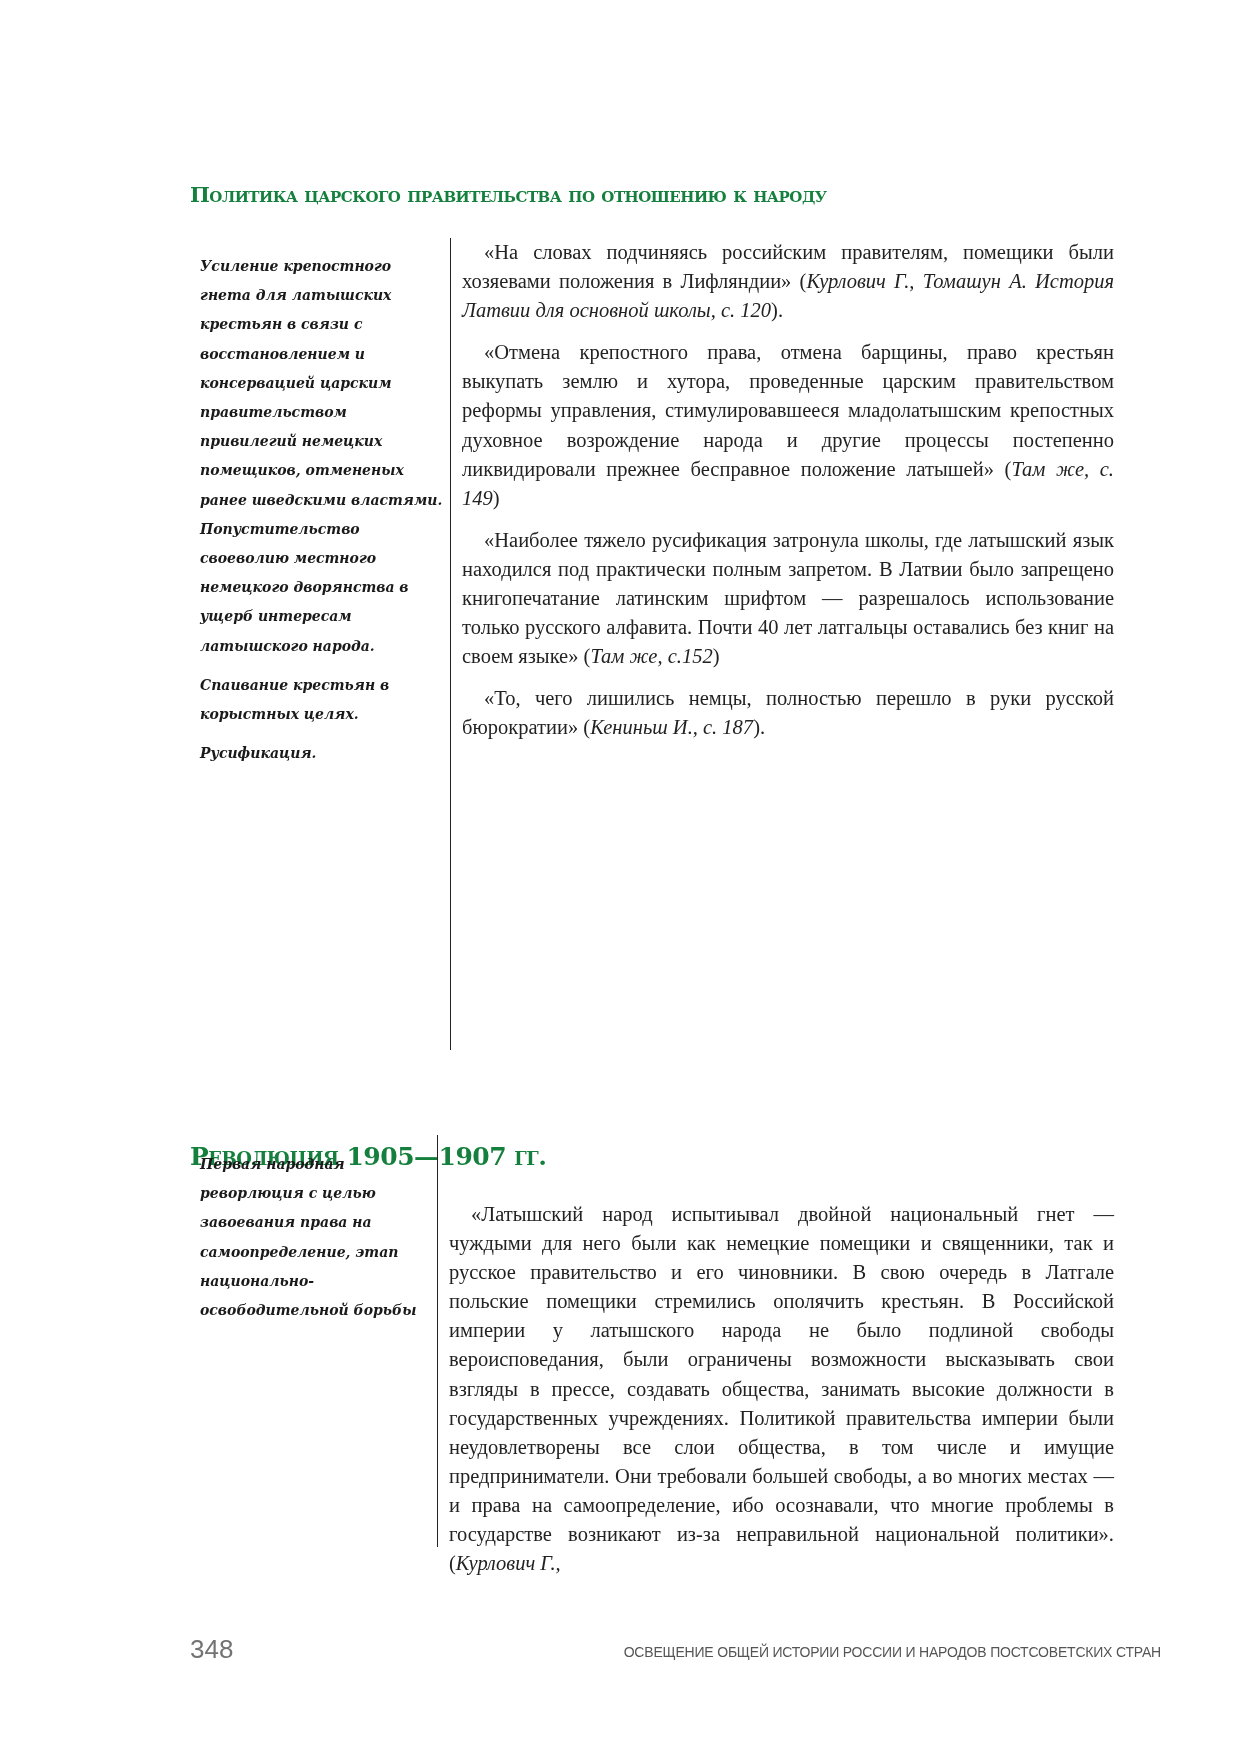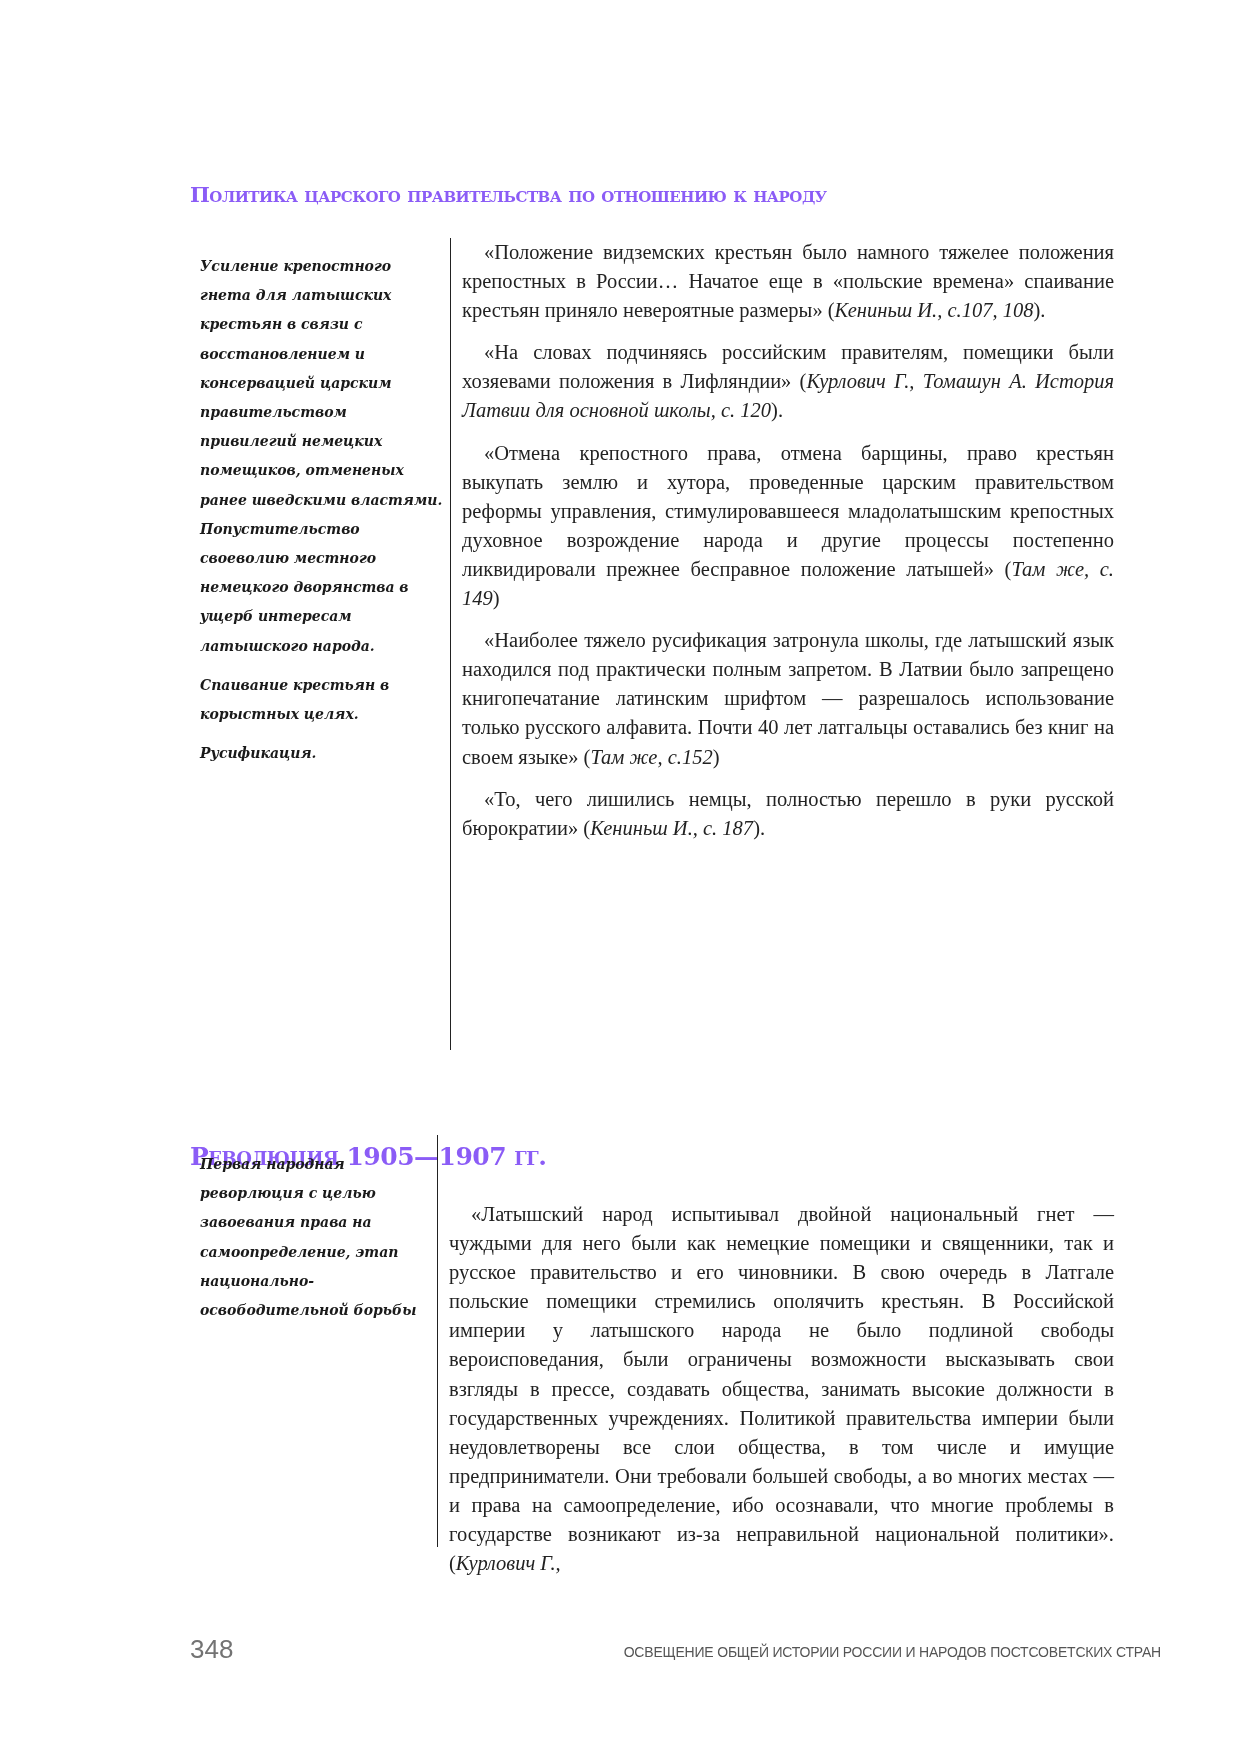--- a/index.html
+++ b/index.html
@@ -4,21 +4,21 @@
   <style>
     html, body { margin: 0; padding: 0; background: #ffffff; }
     body {
       width: 1239px; height: 1754px; position: relative; overflow: hidden;
       color: #1a1a1a;
       font-family: "Liberation Serif", "DejaVu Serif", serif;
     }
     .heading {
       position: absolute; left: 190px;
       font-family: "DejaVu Serif", serif; font-weight: bold;
-      color: #8b5cf6;
+      color: #15803d;
       letter-spacing: -0.5px;
     }
     .h1 { top: 182px; font-size: 21px; font-variant: small-caps; }
     .h2 { top: 1142px; font-size: 25px; font-variant: small-caps; }
     .margin-col {
       position: absolute; left: 200px; width: 245px;
       font-family: "DejaVu Serif", serif; font-style: italic; font-weight: bold;
       font-size: 14px; line-height: 29.2px; color: #1a1a1a;
     }
     .margin-col p { margin: 0 0 10px 0; }
@@ -49,21 +49,20 @@
 
 <div class="margin-col" style="top:252px;">
   <p>Усиление крепостного гнета для латышских крестьян в связи с восстановлением и консервацией царским правительством привилегий немецких помещиков, отмененых ранее шведскими властями. Попустительство своеволию местного немецкого дворянства в ущерб интересам латышского народа.</p>
   <p>Спаивание крестьян в корыстных целях.</p>
   <p>Русификация.</p>
 </div>
 
 <div class="rule" style="left:450px; top:238px; height:812px;"></div>
 
 <div class="text-col" style="left:462px; top:238px; width:652px;">
-  <p><span>«Положение видземских крестьян было намного тяжелее положения крепостных в России… Начатое еще в «польские времена» спаивание крестьян приняло невероятные размеры» (</span><span class="cite">Кениньш И., с.107, 108</span><span>).</span></p>
   <p><span>«На словах подчиняясь российским правителям, помещики были хозяевами положения в Лифляндии» (</span><span class="cite">Курлович Г., Томашун А. История Латвии для основной школы, с. 120</span><span>).</span></p>
   <p><span>«Отмена крепостного права, отмена барщины, право крестьян выкупать землю и хутора, проведенные царским правительством реформы управления, стимулировавшееся младолатышским крепостных духовное возрождение народа и другие процессы постепенно ликвидировали прежнее бесправное положение латышей» (</span><span class="cite">Там же, с. 149</span><span>)</span></p>
   <p><span>«Наиболее тяжело русификация затронула школы, где латышский язык находился под практически полным запретом. В Латвии было запрещено книгопечатание латинским шрифтом — разрешалось использование только русского алфавита. Почти 40 лет латгальцы оставались без книг на своем языке» (</span><span class="cite">Там же, с.152</span><span>)</span></p>
   <p><span>«То, чего лишились немцы, полностью перешло в руки русской бюрократии» (</span><span class="cite">Кениньш И., с. 187</span><span>).</span></p>
 </div>
 
 <div class="heading h2">Революция 1905—1907 гг.</div>
 
 <div class="margin-col" style="top:1150px;">
   <p>Первая народная реворлюция с целью завоевания права на самоопределение, этап национально-освободительной борьбы</p>

